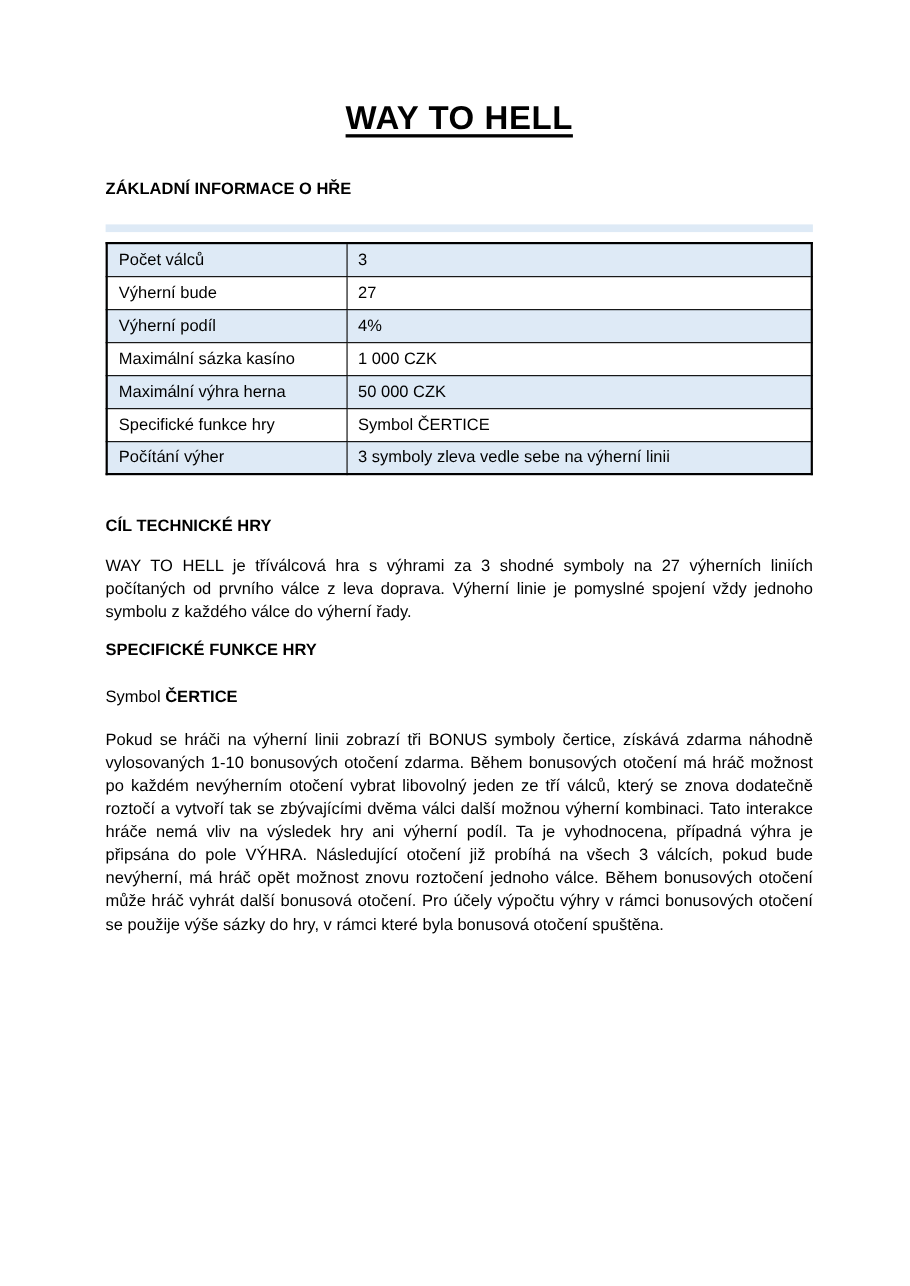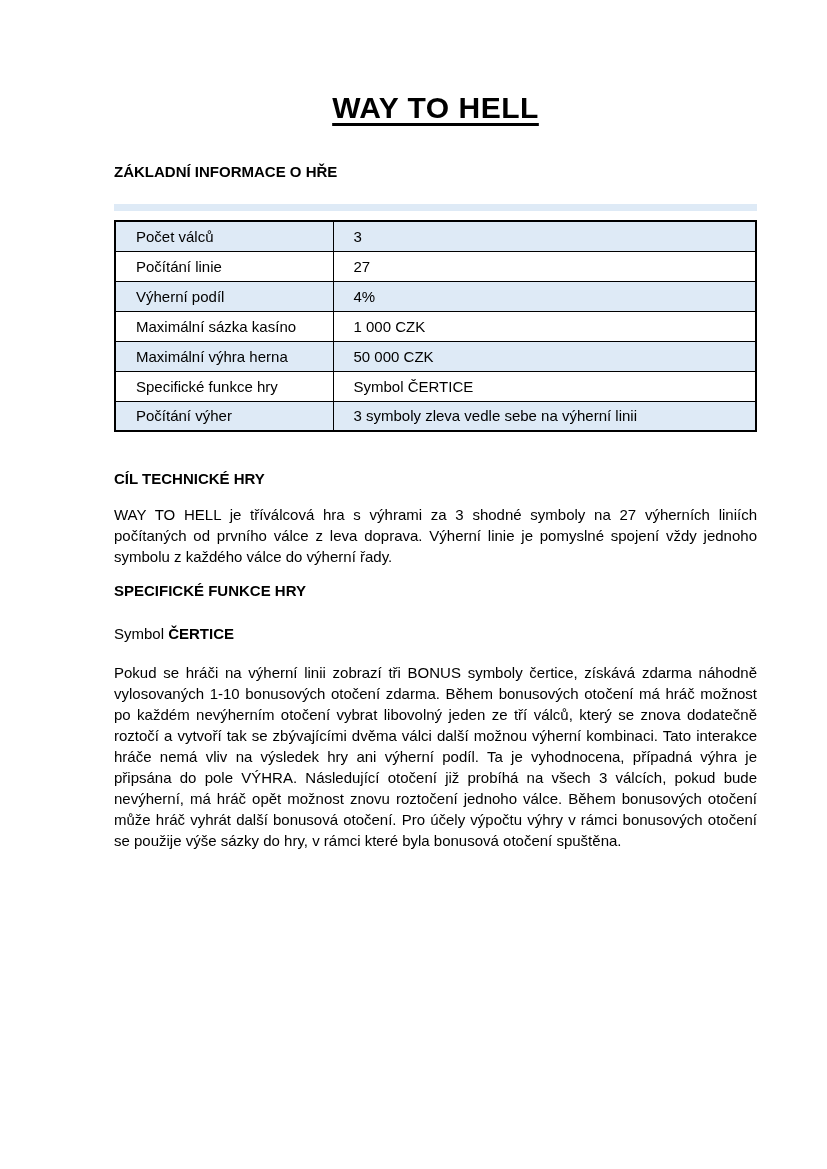--- a/index.html
+++ b/index.html
@@ -6,21 +6,21 @@
   html, body { margin: 0; padding: 0; }
   body {
     width: 827px; height: 1169px;
     background: #ffffff;
     font-family: "Liberation Sans", sans-serif;
     color: #000000;
     position: relative;
   }
   .content {
     position: absolute;
-    left: 114px; top: 0;
+    left: 96px; top: 0;
     width: 643px;
   }
   .doc-title {
     margin-top: 90px;
     text-align: center;
     font-size: 30px;
     font-weight: bold;
     line-height: 36px;
     letter-spacing: 0.5px;
   }
@@ -45,21 +45,21 @@
   table.info-table {
     border-collapse: collapse;
     width: 643px;
     margin-top: 9px;
     border: 2px solid #000000;
   }
   table.info-table td {
     border: 1px solid #000000;
     height: 30px;
     font-size: 15px;
-    padding: 0 8px 0 20px;
+    padding: 0 8px 0 10px;
     vertical-align: middle;
     background: #ffffff;
   }
   table.info-table tr:nth-child(odd) td { background: #deeaf6; }
   td.col-label { width: 218px; }
   .h-goal    { margin-top: 38px; }
   .body-par {
     font-size: 15px;
     line-height: 21px;
     text-align: justify;
@@ -88,21 +88,21 @@
 
   <div class="top-strip"></div>
 
   <table class="info-table">
     <tbody>
       <tr>
         <td class="col-label">Počet válců</td>
         <td class="col-value">3</td>
       </tr>
       <tr>
-        <td class="col-label">Počítání linie</td>
+        <td class="col-label">Výherní bude</td>
         <td class="col-value">27</td>
       </tr>
       <tr>
         <td class="col-label">Výherní podíl</td>
         <td class="col-value">4%</td>
       </tr>
       <tr>
         <td class="col-label">Maximální sázka kasíno</td>
         <td class="col-value">1 000 CZK</td>
       </tr>

